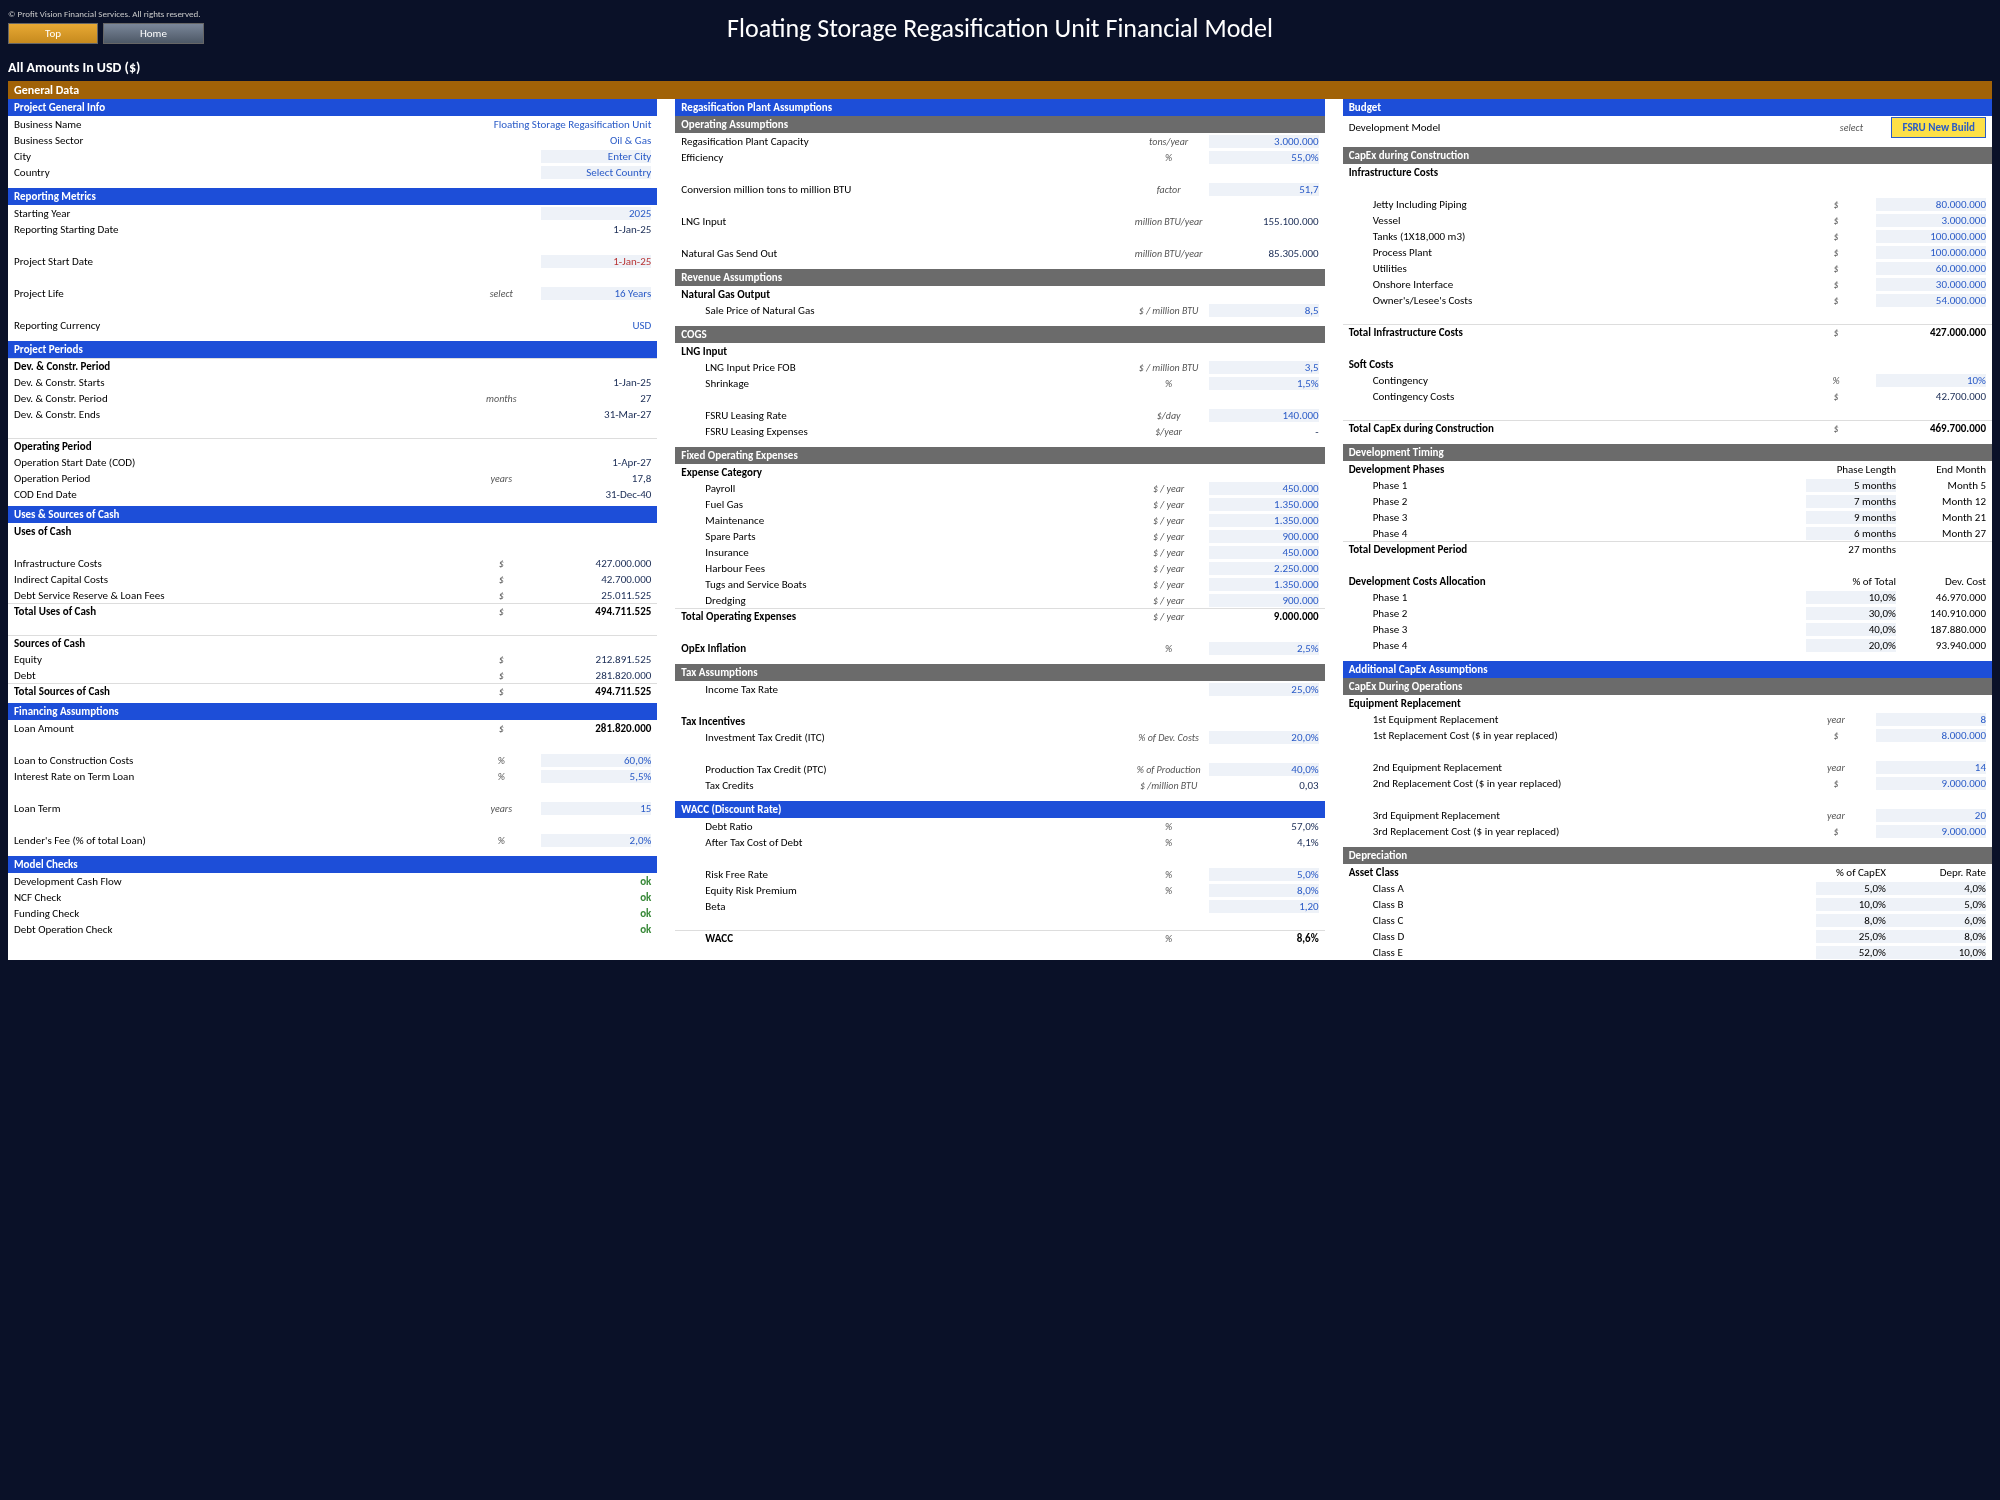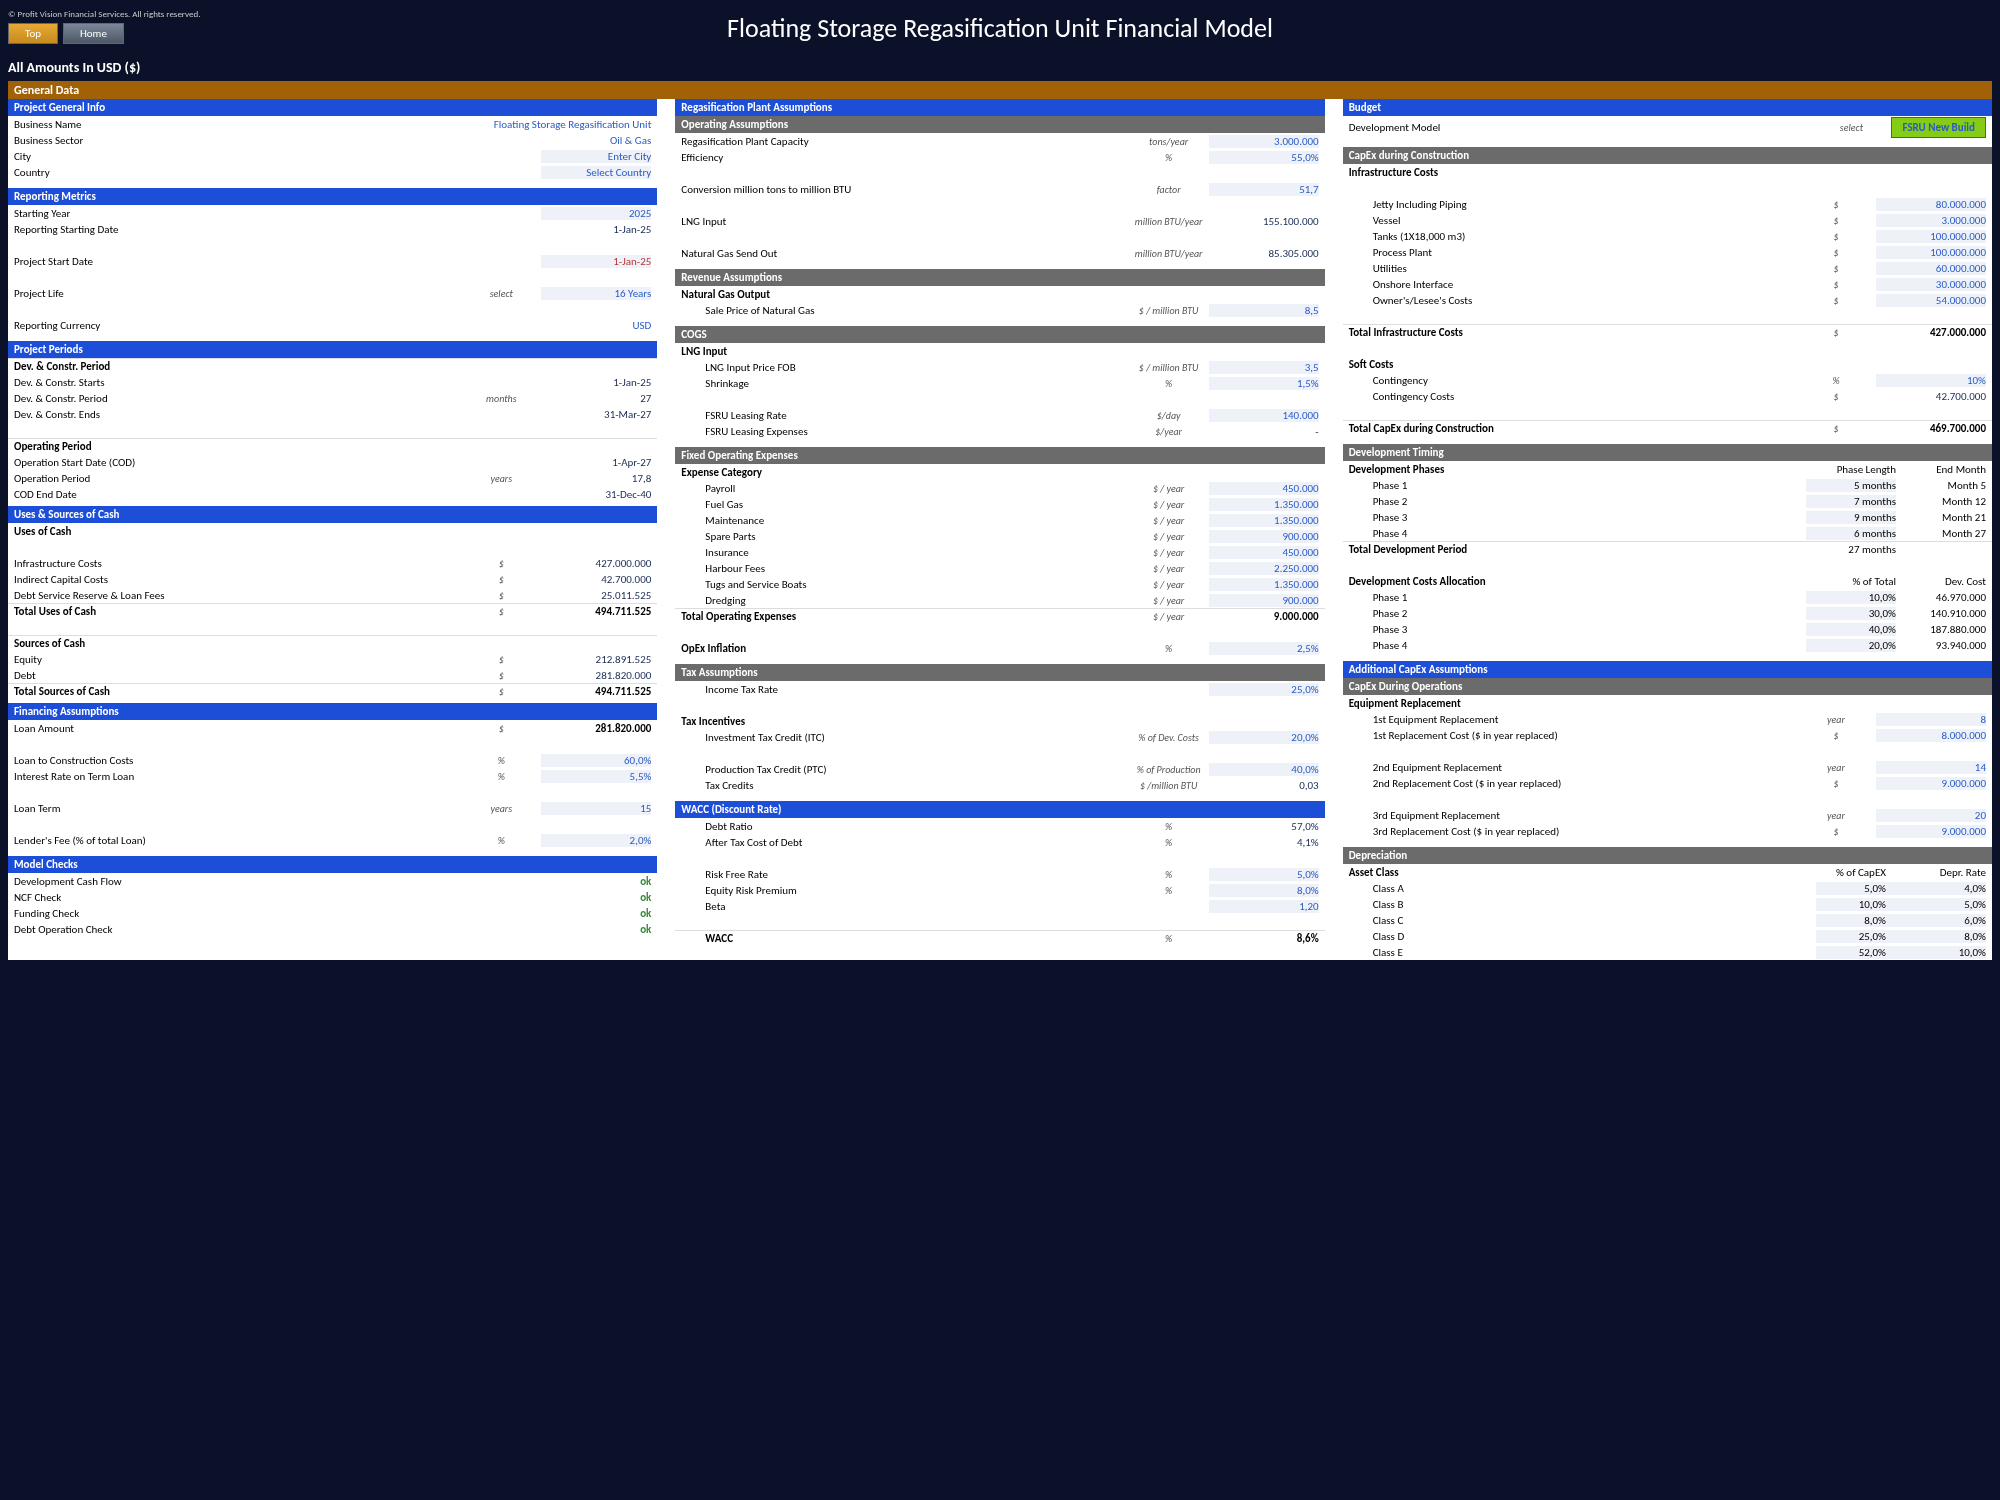--- a/index.html
+++ b/index.html
@@ -1,19 +1,19 @@
 <!DOCTYPE html>
 <html><head>
 <meta charset="utf-8">
 <style>
 *{margin:0;padding:0;box-sizing:border-box;}
 body{background:#0a1128;font-family:Calibri,Arial,sans-serif;font-size:11px;color:#000;padding:8px;}
 .copy{color:#ccc;font-size:9px;margin-bottom:4px;}
 .navbtns{display:flex;gap:5px;margin-bottom:8px;}
-.btn{padding:3px 16px;border:1px solid #666;font-size:11px;cursor:pointer;color:#fff;}
+.btn{padding:3px 36px;border:1px solid #666;font-size:11px;cursor:pointer;color:#fff;}
 .btn-top{background:linear-gradient(#e8a934,#c68a1e);}
 .btn-home{background:linear-gradient(#7a8699,#4d5866);}
 .title{color:#fff;font-size:26px;text-align:center;margin:-40px 0 15px;}
 .note{color:#fff;font-size:14px;font-weight:bold;margin-bottom:5px;}
 .sheet{background:#fff;}
 .bar-setup{background:#6b6b6b;color:#fff;font-weight:bold;padding:3px 6px;font-size:13px;}
 .bar-general{background:#a16207;color:#fff;font-weight:bold;padding:2px 6px;font-size:12px;}
 .cols{display:flex;gap:18px;padding:0;}
 .col{flex:1;min-width:0;}
 .hdr-gold{background:#1d4ed8;color:#fff;font-weight:bold;padding:2px 6px;}
@@ -25,21 +25,21 @@
 .lbl.b{font-weight:bold;}
 .mid{width:80px;text-align:center;font-style:italic;color:#555;font-size:10px;}
 .val{width:110px;text-align:right;}
 .val.blue{color:#2a5bc7;background:#eef2f8;}
 .val.bluet{color:#2a5bc7;}
 .val.navy{color:#1a2c55;}
 .val.b{font-weight:bold;}
 .val.green{color:#3a8a3a;font-weight:bold;}
 .val.red{color:#b83535;}
 .box-blue{background:#eef2f8;}
-.newbuild{border:1px solid #2a5bc7;background:#84cc16;padding:3px 10px;color:#2a5bc7;font-weight:bold;display:inline-block;}
+.newbuild{border:1px solid #2a5bc7;background:#fde047;padding:3px 10px;color:#2a5bc7;font-weight:bold;display:inline-block;}
 .thinline{border-top:1px solid #ddd;}
 .dual{display:flex;}
 .dual .v1{width:70px;text-align:right;}
 .dual .v2{width:100px;text-align:right;}
 .triple{display:flex;}
 .triple .v1{width:90px;text-align:right;}
 .triple .v2{width:90px;text-align:right;}
 </style>
 </head>
 <body>

